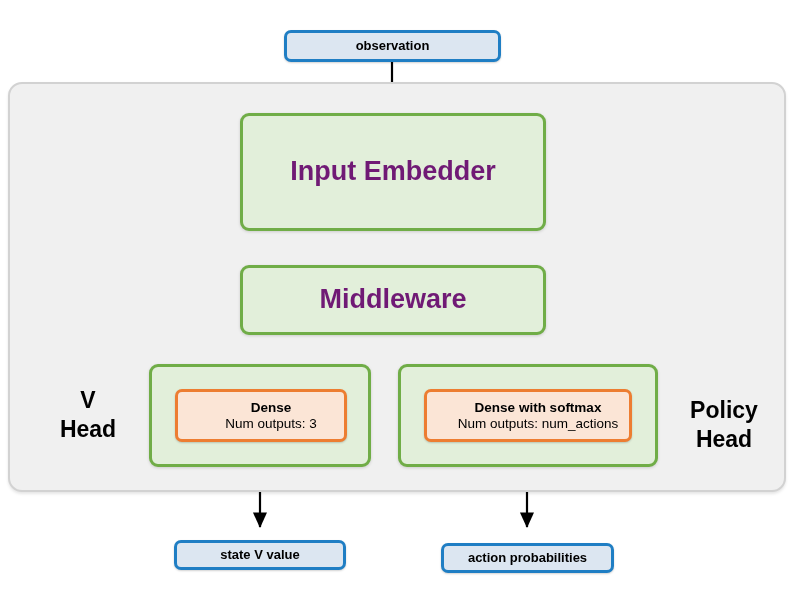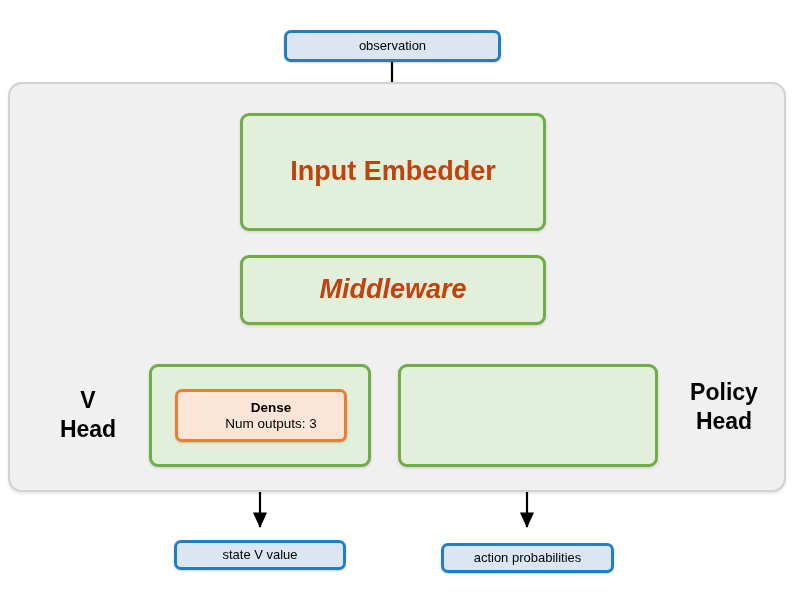--- a/index.html
+++ b/index.html
@@ -44,31 +44,31 @@
     border-radius: 14px;
     box-shadow: 0 2px 3px rgba(0,0,0,0.10);
   }
 
   
   .io-box {
     border: 3px solid #1f7ec4;
     background: #dce6f1;
     border-radius: 7px;
     color: #000000;
-    font-weight: normal;
+    font-weight: bold;
     font-size: 13px;
     box-shadow: 0 1px 2px rgba(0,0,0,0.18);
   }
 
   
   .module-box {
     border: 3px solid #70ad47;
     background: #e2efda;
     border-radius: 9px;
-    color: #c2410c;
+    color: #701a75;
     font-weight: bold;
     box-shadow: 0 1px 3px rgba(0,0,0,0.15);
     align-items: center;
   }
   .module-box.big-label { font-size: 27px; }
 
   
   .head-group {
     border: 3px solid #70ad47;
     background: #e2efda;
@@ -134,40 +134,44 @@
   <div class="node container-box" style="left:8px; top:82px; width:778px; height:410px;"></div>
 
   <div class="node io-box" style="left:284px; top:30px; width:217px; height:32px;">
     <span>observation</span>
   </div>
 
   <div class="node module-box big-label" style="left:240px; top:113px; width:306px; height:118px;">
     <span>Input Embedder</span>
   </div>
 
-  <div class="node module-box big-label" style="left:240px; top:255px; width:306px; height:70px;font-style:italic;">
+  <div class="node module-box big-label" style="left:240px; top:265px; width:306px; height:70px;">
     <span>Middleware</span>
   </div>
 
   <div class="node head-group" style="left:149px; top:364px; width:222px; height:103px;"></div>
 
   <div class="node dense-box" style="left:175px; top:389px; width:172px; height:53px;">
     <span class="dense-title">Dense</span>
     <span class="dense-sub">Num outputs: 3</span>
   </div>
 
   <div class="head-caption" style="left:36px; top:386px; width:104px;">
     <div>V</div>
     <div>Head</div>
   </div>
 
   <div class="node head-group" style="left:398px; top:364px; width:260px; height:103px;"></div>
 
+  <div class="node dense-box" style="left:424px; top:389px; width:208px; height:53px;">
+    <span class="dense-title">Dense with softmax</span>
+    <span class="dense-sub">Num outputs: num_actions</span>
+  </div>
 
-  <div class="head-caption" style="left:666px; top:378px; width:116px;">
+  <div class="head-caption" style="left:666px; top:396px; width:116px;">
     <div>Policy</div>
     <div>Head</div>
   </div>
 
   <div class="node io-box" style="left:174px; top:532px; width:172px; height:30px;margin-top:8px;">
     <span>state V value</span>
   </div>
 
   <div class="node io-box" style="left:441px; top:532px; width:173px; height:30px;margin-top:11px;">
     <span>action probabilities</span>

